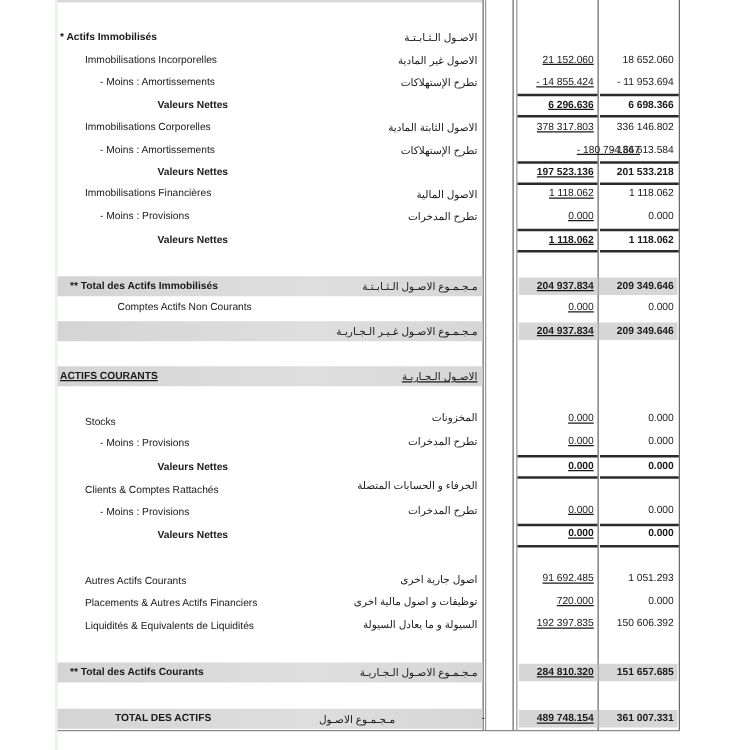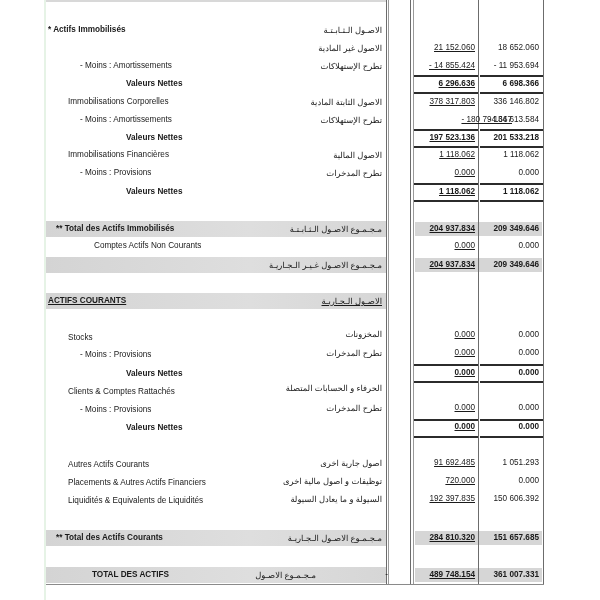--- a/index.html
+++ b/index.html
@@ -42,20 +42,21 @@
 <div class="vline" style="left:478px;height:584px;"></div>
 <div class="vline" style="left:543px;height:584px;"></div>
 <div class="frame-bottom" style="left:46px;top:584px;width:498px;"></div>
 
 <div class="row" style="top:22px;">
   <span class="fr bold" style="left:2px;">* Actifs Immobilisés</span>
   <span class="ar">الاصـول الـثـابـتـة</span>
 </div>
 
 <div class="row" style="top:40px;">
+  <span class="fr" style="left:22px;">Immobilisations Incorporelles</span>
   <span class="ar">الاصول غير المادية</span>
 </div>
 <div class="num c1" style="top:41px;">21 152.060</div>
 <div class="num c2" style="top:41px;">18 652.060</div>
 
 <div class="row" style="top:58px;">
   <span class="fr" style="left:34px;">- Moins : Amortissements</span>
   <span class="ar">تطرح الإستهلاكات</span>
 </div>
 <div class="num c1" style="top:59px;">- 14 855.424</div>

